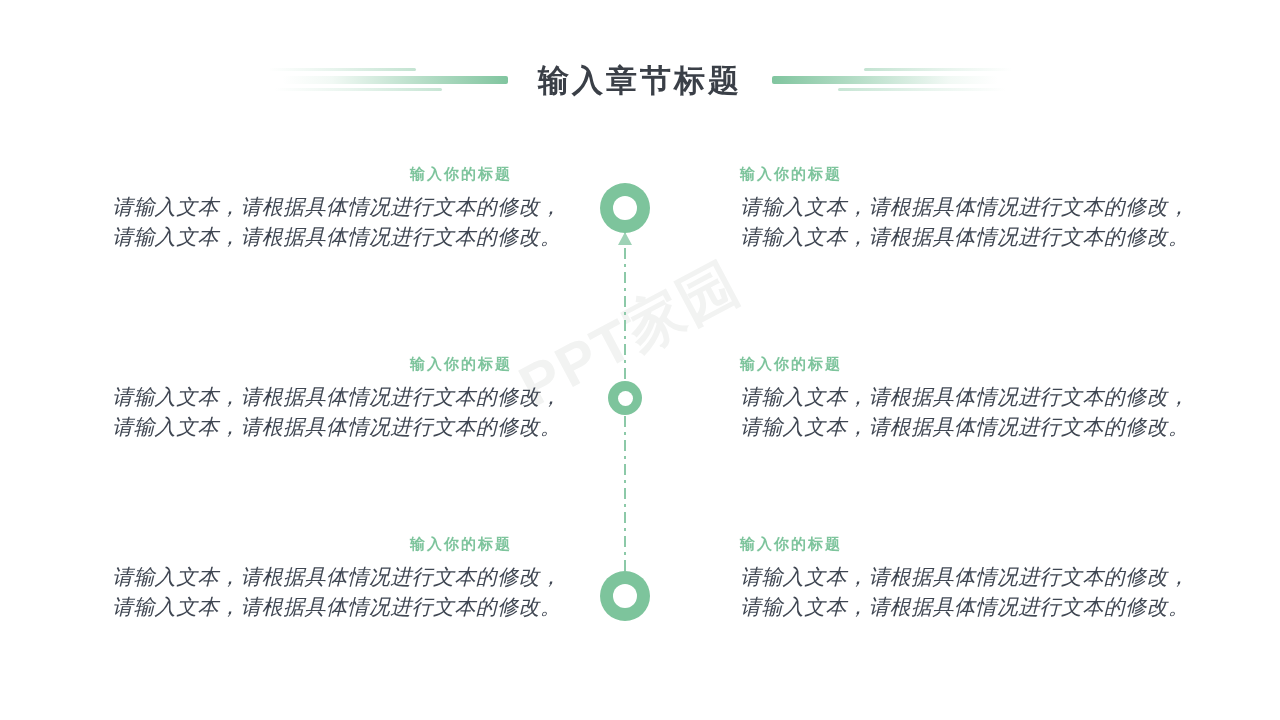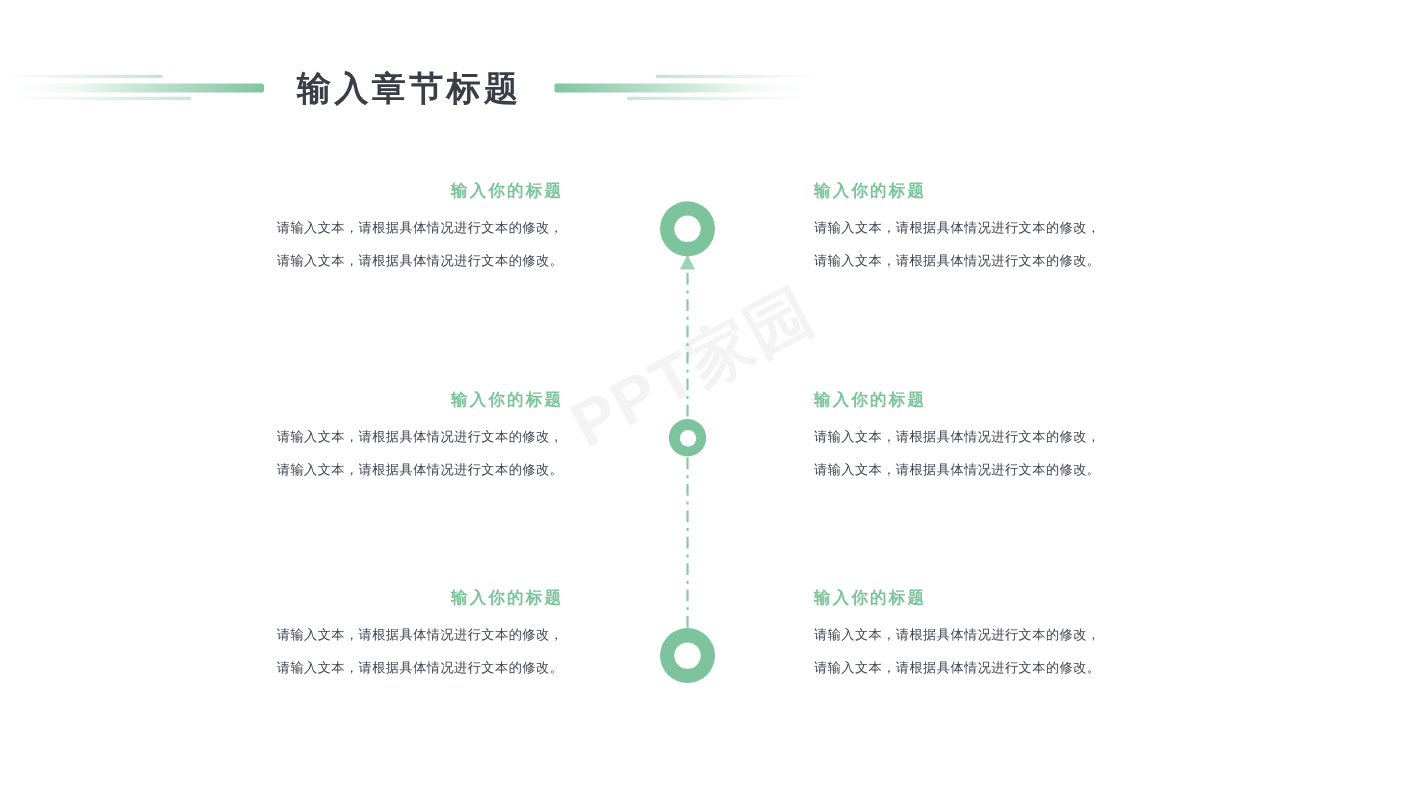--- a/index.html
+++ b/index.html
@@ -25,21 +25,21 @@
 
   
   .title-band {
     position: absolute;
     left: 0;
     top: 52px;
     width: 1280px;
     height: 56px;
     display: flex;
     align-items: center;
-    justify-content: flex-start;
+    justify-content: center;
   }
 
   .deco {
     position: relative;
     width: 240px;
     height: 46px;
     flex: none;
   }
   .deco span {
     position: absolute;
@@ -187,25 +187,26 @@
   .block .b-title {
     font-size: 15px;
     font-weight: bold;
     color: #7dc49c;
     letter-spacing: 2px;
     line-height: 1.25;
     margin: 0 0 8px 0;
     white-space: nowrap;
   }
   .block .b-line {
-    font-size: 12px;
+    font-size: 21px;
     color: #3f4652;
     letter-spacing: 0.4px;
     line-height: 30px;
     white-space: nowrap;
+    font-style: italic;
   }
 
   .block-left { text-align: right; }
   .block-right { text-align: left; }
 
   .bl-1 { left: 112px; top: 165px; }
   .bl-2 { left: 112px; top: 355px; }
   .bl-3 { left: 112px; top: 535px; }
   .br-1 { left: 740px; top: 165px; }
   .br-2 { left: 740px; top: 355px; }

